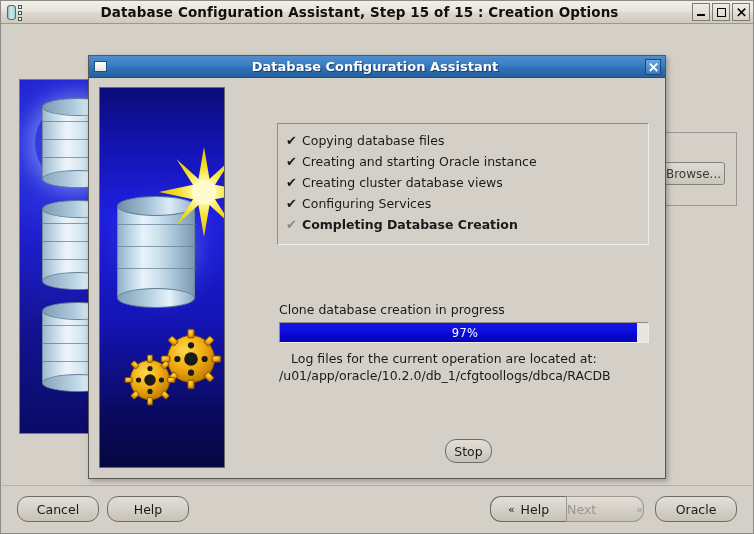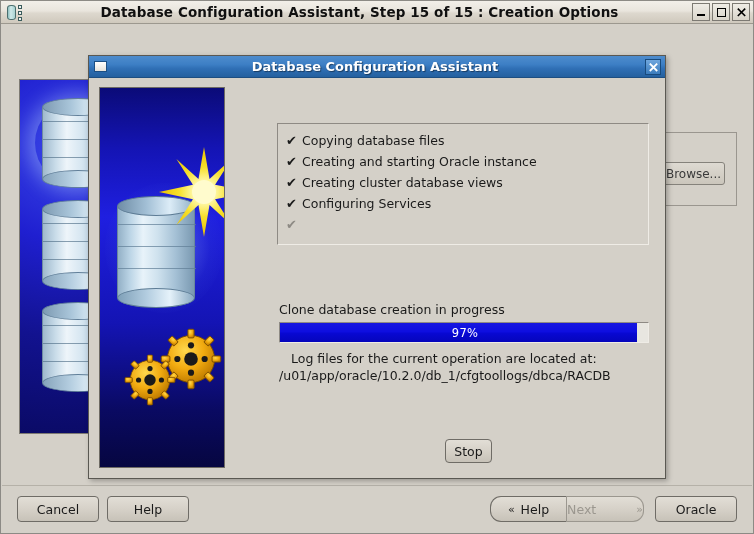--- a/index.html
+++ b/index.html
@@ -173,21 +173,21 @@
   
   .outer-footer {
     position: absolute;
     left: 0; bottom: 0;
     width: 750px; height: 48px;
     background: #d4d0c8;
     border-top: 1px solid #b5b1a8;
   }
   .btn {
     border: 1px solid #6f6c66;
-    border-radius: 4px;
+    border-radius: 11px;
     background: linear-gradient(to bottom, #e2ded6 0%, #d6d1c8 50%, #c7c2b8 100%);
     font-size: 12.5px;
     color: #1a1a1a;
     display: flex; align-items: center; justify-content: center;
     font-family: "DejaVu Sans", "Liberation Sans", sans-serif;
     cursor: default;
     white-space: nowrap;
   }
   .btn.disabled { color: #9b978f; border-color: #9b978f; gap: 40px; }
 
@@ -587,20 +587,21 @@
         <div class="check-item">
           <span class="mark">✔</span>
           <span class="label">Creating cluster database views</span>
         </div>
         <div class="check-item">
           <span class="mark">✔</span>
           <span class="label">Configuring Services</span>
         </div>
         <div class="check-item current">
           <span class="mark">✔</span>
+          <span class="label">Completing Database Creation</span>
         </div>
       </div>
 
       <div class="status-text">Clone database creation in progress</div>
 
       <div class="progress-outer">
         <div class="progress-fill" id="pfill" style="width: 97%;"></div>
         <div class="progress-pct">97%</div>
       </div>
 

